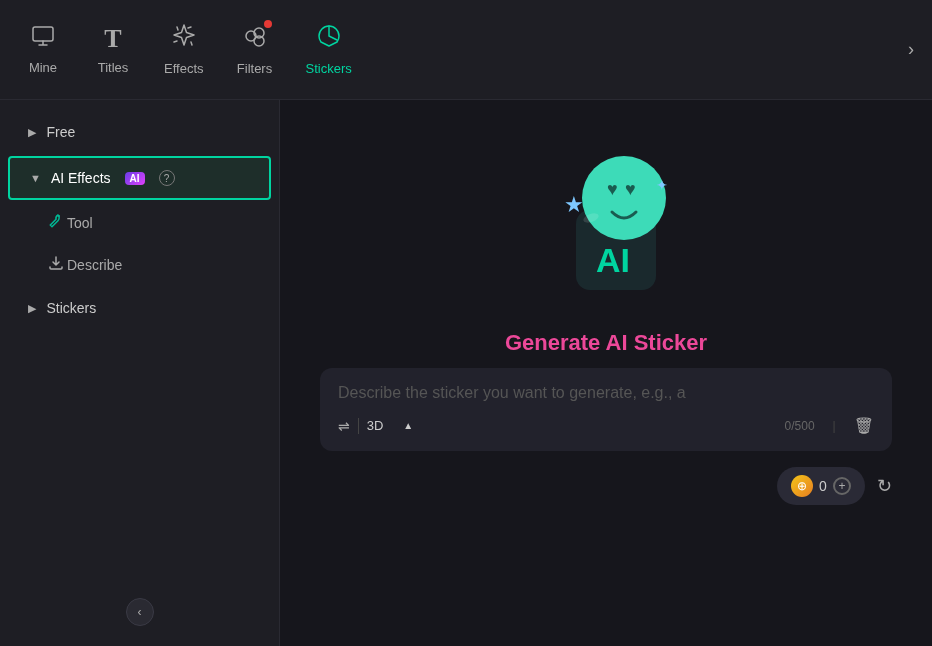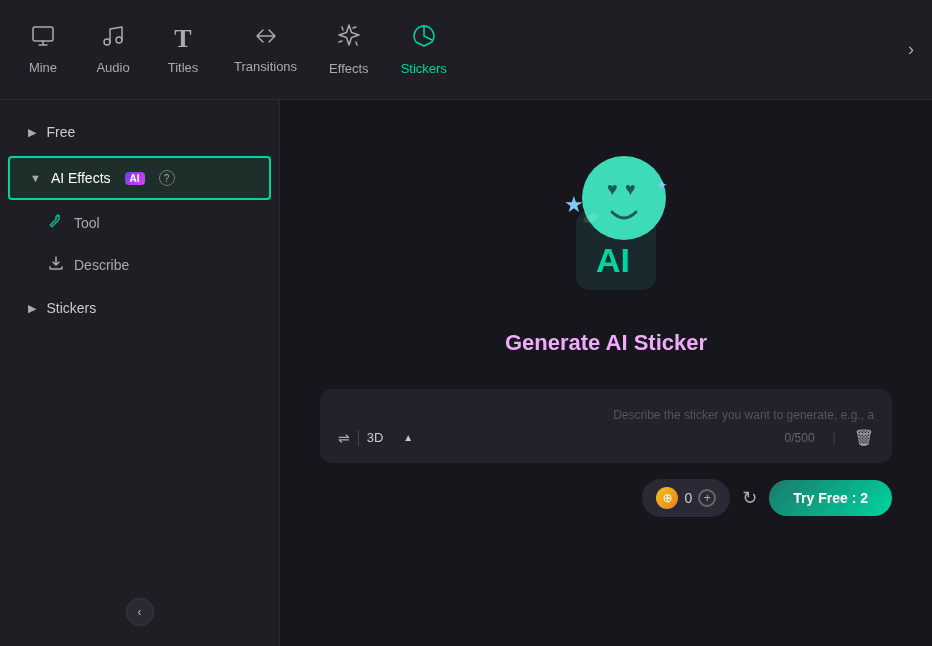--- a/index.html
+++ b/index.html
@@ -116,21 +116,21 @@
       border: 1px solid #777;
       color: #aaa;
       font-size: 10px;
       margin-left: 4px;
     }
 
     
     .sub-item {
       display: flex;
       align-items: center;
-      gap: 10px;
+      gap: 3px;
       padding: 10px 20px 10px 40px;
       cursor: pointer;
       color: #aaa;
       font-size: 14px;
       border-radius: 4px;
       margin: 1px 8px;
     }
     .sub-item-icon { font-size: 16px; color: #aaa; }
 
     
@@ -173,43 +173,42 @@
 
     
     .sticker-img {
       width: 180px;
       height: 180px;
     }
 
     .content-title {
       font-size: 22px;
       font-weight: 700;
-      color: #f0abfc;
-      margin-bottom: 33px;
+      color: #ec4899;
+      margin-bottom: 12px;
     }
 
     
     .input-card {
       width: 100%;
       max-width: 580px;
       background: #22222c;
       border-radius: 12px;
       padding: 16px 18px;
     }
 
     .input-field {
       width: 100%;
       background: transparent;
       border: none;
       outline: none;
       color: #666;
-      font-size: 12px;
-      margin-bottom: 6px;
+      font-size: 16px;
+      margin-bottom: 14px;
       caret-color: #00d4a0;
-      text-align: right;
     }
     .input-field::placeholder { color: #555; }
 
     .input-footer {
       display: flex;
       align-items: center;
       gap: 8px;
     }
     .shuffle-icon {
       font-size: 14px;
@@ -311,49 +310,42 @@
   <div class="nav-item">
     <span class="nav-icon">
       <svg width="24" height="24" viewBox="0 0 24 24" fill="none" stroke="currentColor" stroke-width="1.5" stroke-linecap="round" stroke-linejoin="round">
         <rect x="2" y="3" width="20" height="14" rx="2"></rect>
         <path d="M8 21h8M12 17v4"></path>
       </svg>
     </span>
     <span>Mine</span>
   </div>
   <div class="nav-item">
-    <span class="nav-icon">
-      <svg width="24" height="24" viewBox="0 0 24 24" fill="none" stroke="currentColor" stroke-width="1.5" stroke-linecap="round" stroke-linejoin="round">
-        <path d="M9 18V5l12-2v13"></path>
-        <circle cx="6" cy="18" r="3"></circle>
-        <circle cx="18" cy="16" r="3"></circle>
-      </svg>
-    </span>
-    <span>Audio</span>
-  </div>
-  <div class="nav-item">
     <span class="nav-icon" style="font-size:26px;font-weight:700;font-family:serif;">T</span>
     <span>Titles</span>
-  </div>
-  <div class="nav-item">
-    <span class="nav-icon">
-      <svg width="26" height="22" viewBox="0 0 26 22" fill="none" stroke="currentColor" stroke-width="1.5" stroke-linecap="round" stroke-linejoin="round">
-        <path d="M4 11h18M16 5l6 6-6 6M10 5L4 11l6 6"></path>
-      </svg>
-    </span>
-    <span>Transitions</span>
   </div>
   <div class="nav-item">
     <span class="nav-icon">
       <svg width="26" height="26" viewBox="0 0 26 26" fill="none" stroke="currentColor" stroke-width="1.5" stroke-linecap="round" stroke-linejoin="round">
         <path d="M13 2l2.5 7.5L23 12l-7.5 2.5L13 22l-2.5-7.5L3 12l7.5-2.5z"></path>
         <path d="M6 4l1 3M20 19l1 3M3 19l3-1M20 4l-3 1"></path>
       </svg>
     </span>
     <span>Effects</span>
+  </div>
+  <div class="nav-item">
+    <span class="nav-icon" style="position:relative;">
+      <svg width="26" height="26" viewBox="0 0 26 26" fill="none" stroke="currentColor" stroke-width="1.5">
+        <circle cx="9" cy="13" r="5"></circle>
+        <circle cx="17" cy="10" r="5"></circle>
+        <circle cx="17" cy="18" r="5"></circle>
+      </svg>
+      <span class="nav-dot"></span>
+    </span>
+    <span>Filters</span>
   </div>
   <div class="nav-item active">
     <span class="nav-icon">
       <svg width="26" height="26" viewBox="0 0 26 26" fill="none" stroke="#00d4a0" stroke-width="1.5" stroke-linecap="round" stroke-linejoin="round">
         <path d="M13 3C7.477 3 3 7.477 3 13c0 2.239.736 4.304 1.973 5.967L13 23l8.027-4.033A9.956 9.956 0 0023 13c0-5.523-4.477-10-10-10z"></path>
         <path d="M13 3v10l8.027 4.033"></path>
       </svg>
     </span>
     <span style="color:#00d4a0;">Stickers</span>
   </div>
@@ -449,17 +441,16 @@
       </div>
     </div>
 
     <div class="action-row">
       <div class="credit-btn">
         <span class="credit-icon">⊕</span>
         <span>0</span>
         <span class="plus-icon">+</span>
       </div>
       <span class="refresh-icon">↻</span>
-      <button class="try-free-btn">Try Free : 2</button>
     </div>
 
   </div>
 </div>
 
 </body></html>

